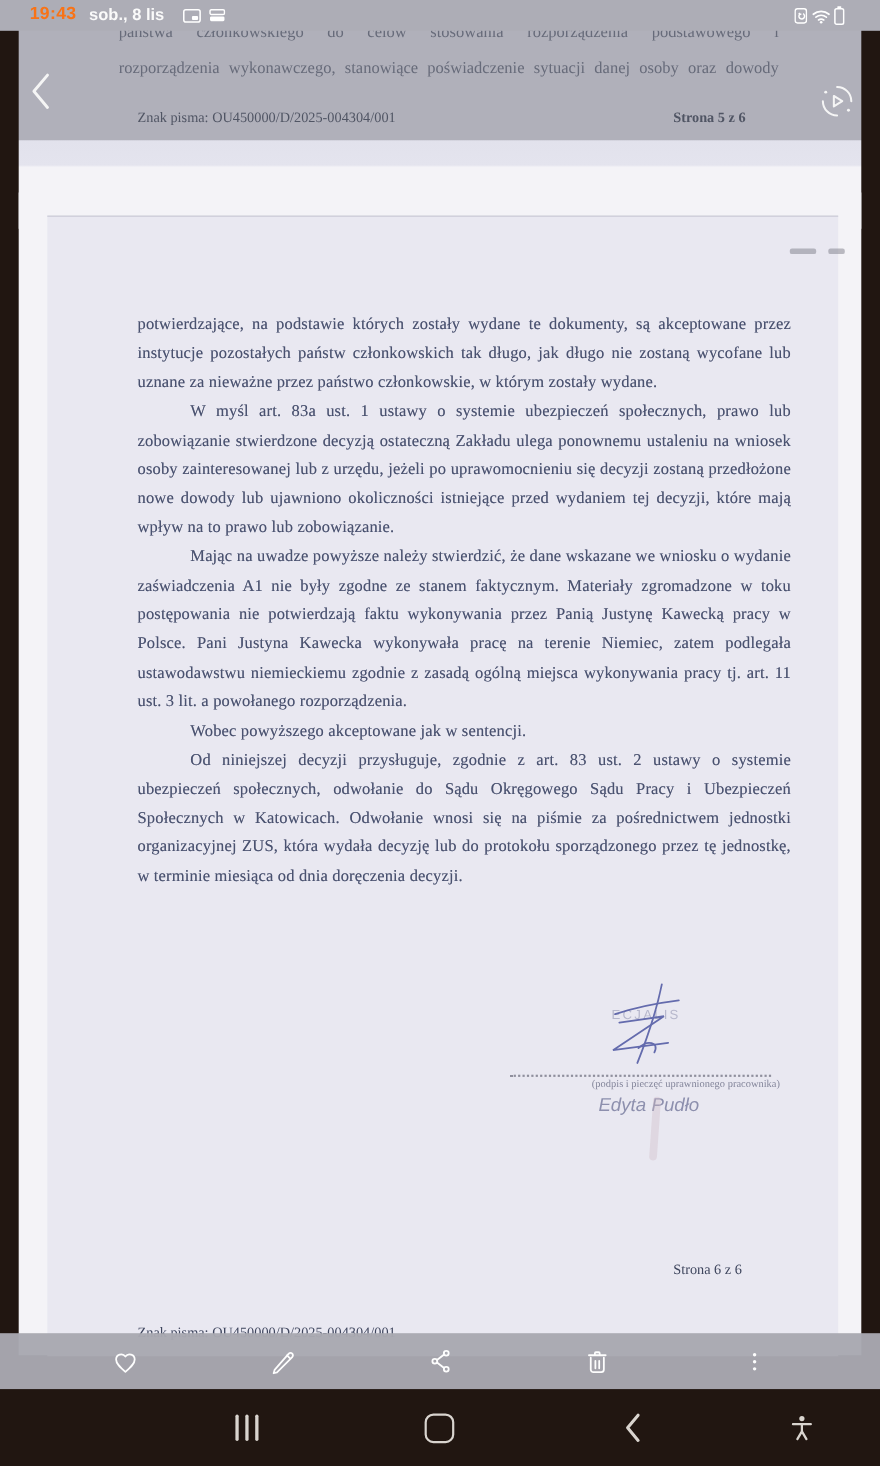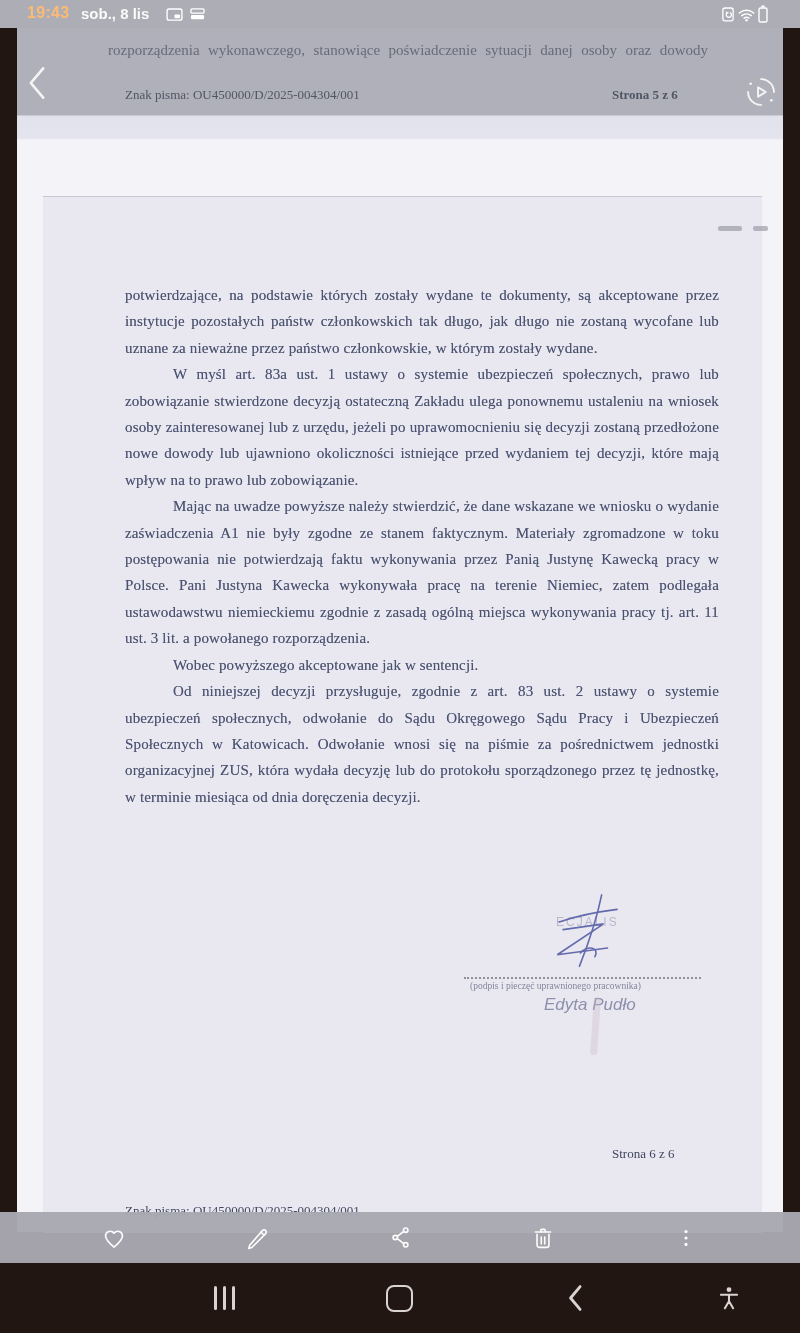--- a/index.html
+++ b/index.html
@@ -2,27 +2,27 @@
 <html><head>
 <meta charset="utf-8">
 <style>
   html,body{margin:0;padding:0;background:#14100d;}
   #screen{position:relative;width:800px;height:1333px;overflow:hidden;
           background:#211611;font-family:"Liberation Sans",sans-serif;}
   .abs{position:absolute;}
 
   
   #status-strip{left:0;top:0;width:800px;height:28px;background:#adadb6;z-index:40;}
-  #status-time{left:27px;top:4px;font-size:16px;font-weight:700;color:#fdba74;letter-spacing:.3px;}
+  #status-time{left:27px;top:4px;font-size:16px;font-weight:700;color:#f97316;letter-spacing:.3px;}
   #status-date{left:81px;top:5px;font-size:15px;font-weight:700;color:#fafafa;}
   .sicon{z-index:45;}
   .sicon svg{display:block;}
 
   
-  #photo5{left:17px;top:0;width:766px;height:196px;z-index:10;
+  #photo5{left:17px;top:12px;width:766px;height:196px;z-index:10;
           background:linear-gradient(#b0b0ba 0px,#b0b0ba 115px,#e2e2ec 116px,#e4e4ee 138px,#f4f3f7 140px,#f4f3f7 155px);}
   #p5-text{left:91px;top:2px;width:600px;font-family:"Liberation Serif",serif;
            font-size:15px;line-height:32px;color:#676b7a;text-align:justify;z-index:20;}
   #p5-text div{text-align-last:justify;}
   .p5-footer{font-family:"Liberation Serif",serif;font-size:13px;color:#505564;z-index:20;}
 
   
   #back-btn{left:26px;top:66px;width:26px;height:36px;z-index:45;cursor:pointer;}
   #motion-btn{left:745px;top:76px;width:32px;height:32px;z-index:45;cursor:pointer;}
 
@@ -39,21 +39,21 @@
   #doc-flow h3{margin:21px 0 15px;text-align:center;font-size:15px;color:#49506e;letter-spacing:.4px;}
 
   
   #sig-block{left:413px;top:690px;width:280px;height:115px;}
   #sig-stamp{left:100px;top:28px;font-size:12px;letter-spacing:2px;color:#8e90ae;opacity:.55;
              font-family:"Liberation Sans",sans-serif;}
   #sig-name{left:88px;top:60px;font-size:17px;color:#7d80a2;opacity:.85;
             font-family:"Liberation Sans",sans-serif;font-style:italic;margin-top:48px;}
   #sig-scribble{left:90px;top:6px;}
   #sig-line{left:8px;top:78px;width:237px;height:12px;border-bottom:2px dotted #8f8f9d;}
-  #sig-caption{left:14px;top:94px;width:253px;text-align:left;font-size:9.5px;color:#83859a;
+  #sig-caption{left:0px;top:94px;width:253px;text-align:right;font-size:9.5px;color:#83859a;
                font-family:"Liberation Serif",serif;}
   #sig-streak{left:549px;top:800px;width:7px;height:58px;background:#cdb6c4;opacity:.35;
               border-radius:4px;transform:rotate(4deg);}
 
   .p6-footer{font-family:"Liberation Serif",serif;font-size:13px;color:#3f465e;z-index:12;}
 
   
   #toolbar{left:0;top:1212px;width:800px;height:51px;background:rgba(168,168,177,.97);z-index:50;
            display:flex;align-items:center;justify-content:space-between;padding:0 94px;box-sizing:border-box;}
   .tool-btn{width:40px;height:40px;display:flex;align-items:center;justify-content:center;cursor:pointer;}

